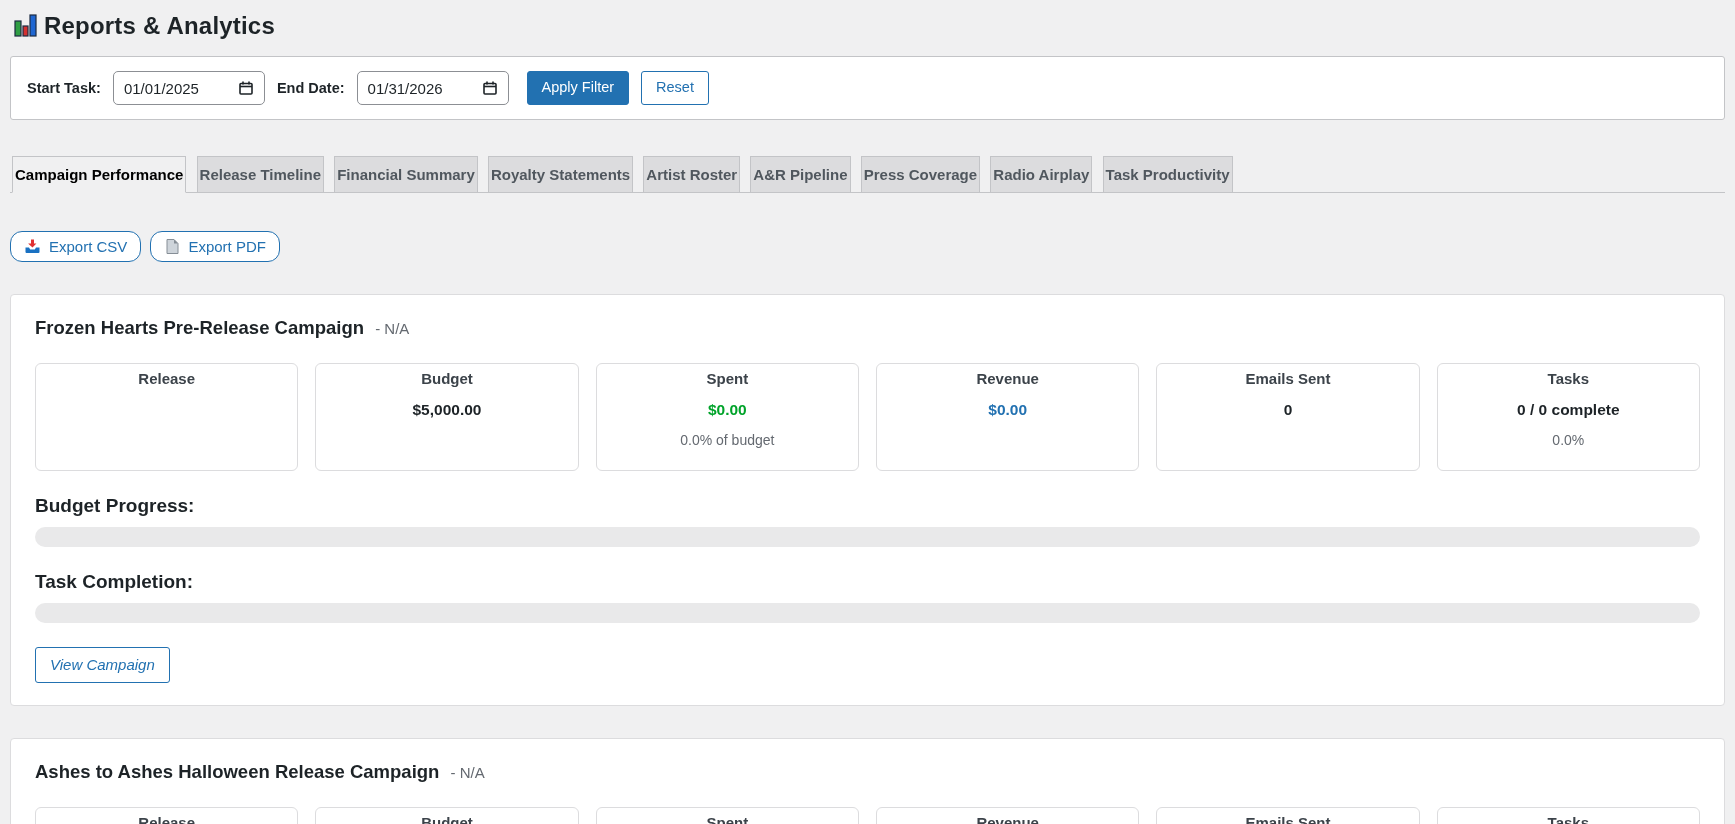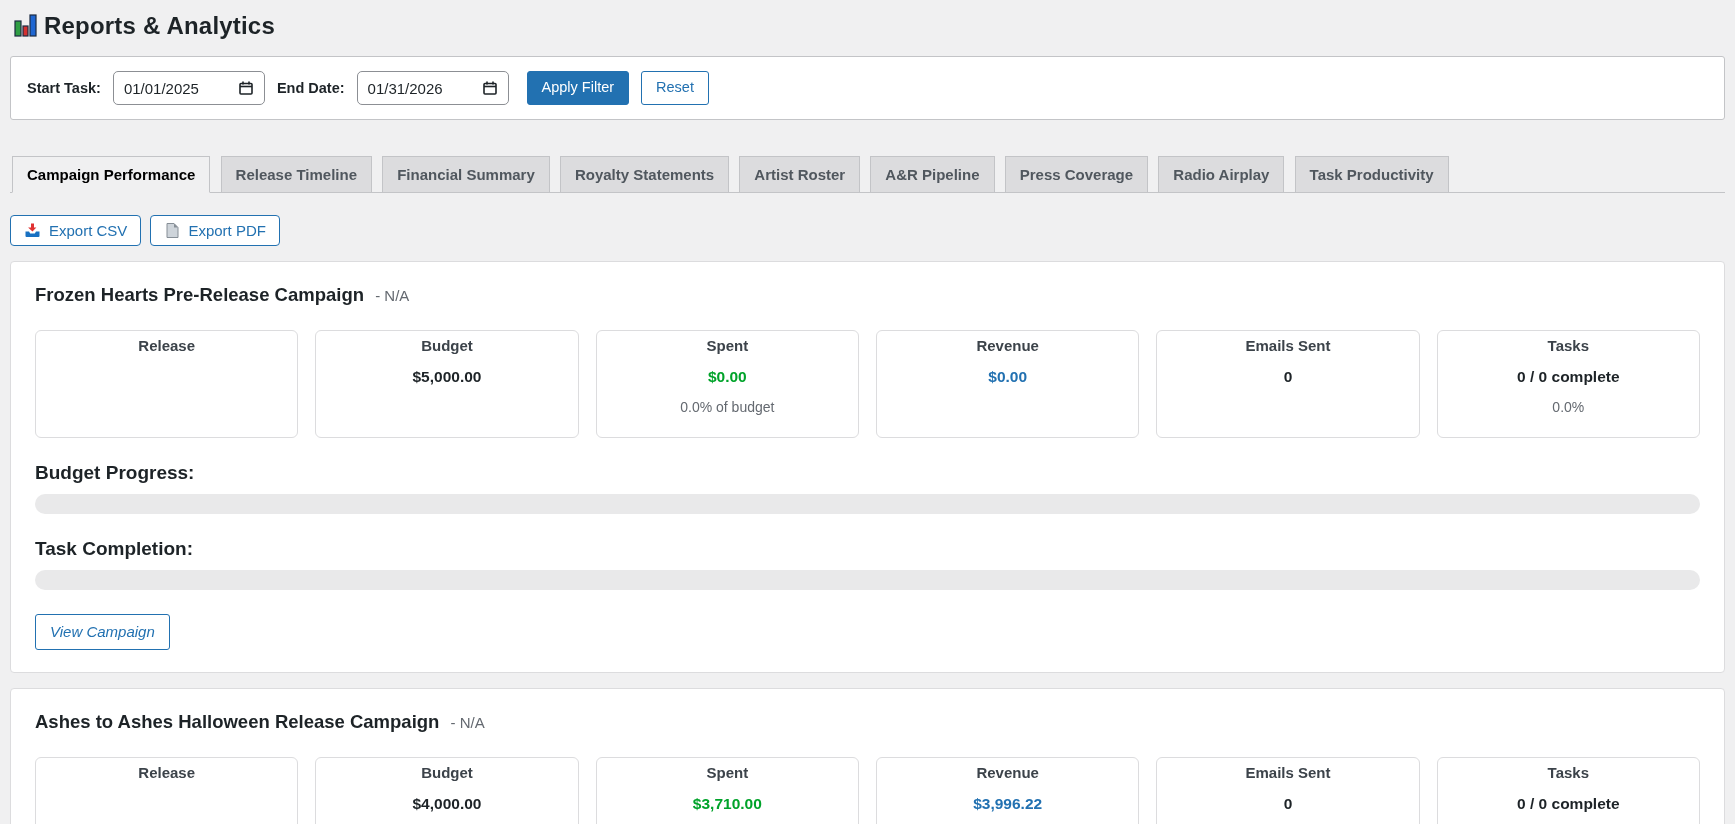--- a/index.html
+++ b/index.html
@@ -32,38 +32,39 @@
   .date-input svg { flex: 0 0 auto; }
   .btn { font-family: inherit; font-size: 14.5px; border-radius: 3px; padding: 7px 14px; cursor: pointer; line-height: 1.2; }
   .btn-primary { background: #2271b1; border: 1px solid #2271b1; color: #fff; margin-left: 6px; }
   .btn-outline { background: #fff; border: 1px solid #2271b1; color: #2271b1; }
 
   
   .nav-tab-wrapper { margin-top: 36px; border-bottom: 1px solid #c3c4c7; padding-left: 2px; }
   .nav-tab {
     display: inline-block; background: #dcdcde; border: 1px solid #c3c4c7;
     color: #50575e; font-weight: bold; font-size: 15px;
-    padding: 9px 14px; margin: 0 0 -1px 6px; cursor: pointer; white-space: nowrap;
+    padding: 9px 2px; margin: 0 0 -1px 6px; cursor: pointer; white-space: nowrap;
   }
   .nav-tab:first-child { margin-left: 0; }
   .nav-tab.active { background: #f0f0f1; color: #000; border-bottom: 1px solid #f0f0f1; }
 
   
   .export-row { margin-top: 22px; display: flex; gap: 9px; }
   .export-btn {
     display: inline-flex; align-items: center; gap: 8px;
     background: #fff; border: 1px solid #2271b1; color: #2271b1;
-    border-radius: 4px; padding: 6px 13px; font-size: 15px; cursor: pointer;
+    border-radius: 12px; padding: 6px 13px; font-size: 15px; cursor: pointer;
     font-family: inherit;
+    margin-top: 16px;
   }
 
   
   .card {
     background: #fff; border: 1px solid #dcdcde; border-radius: 4px;
-    padding: 22px 24px; margin-top: 15px;
+    padding: 22px 24px; margin-top: 32px;
   }
   .card-title { font-size: 18.5px; font-weight: bold; }
   .card-subtitle { font-size: 15px; color: #646970; margin-left: 7px; }
 
   .stats-grid { display: grid; grid-template-columns: repeat(6, 1fr); gap: 17px; margin-top: 24px; }
   .stat-box {
     border: 1px solid #dcdcde; border-radius: 6px; background: #fff;
     min-height: 108px; padding: 6px 10px; text-align: center;
   }
   .stat-label { font-weight: bold; color: #3c434a; font-size: 15px; }

